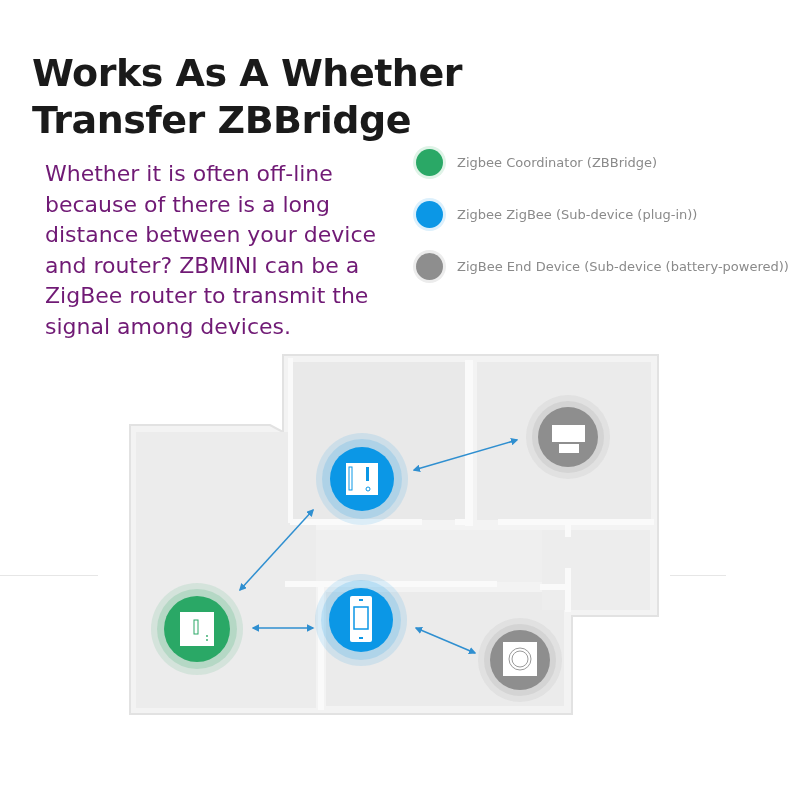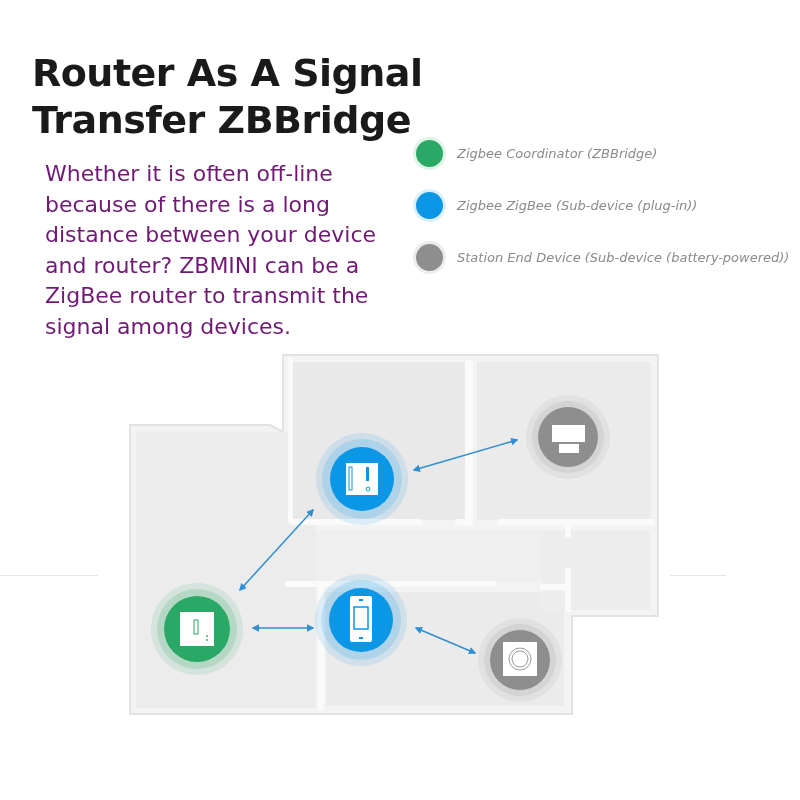--- a/index.html
+++ b/index.html
@@ -1,46 +1,46 @@
 <!DOCTYPE html>
 <html><head>
 <meta charset="utf-8">
 <style>
   html,body{margin:0;padding:0;background:#fff;}
   body{width:800px;height:800px;position:relative;overflow:hidden;font-family:"Liberation Sans","DejaVu Sans",sans-serif;}
   .title{position:absolute;left:32px;top:50px;font-family:"DejaVu Sans",sans-serif;font-weight:bold;font-size:38px;line-height:47px;color:#1a1a1a;letter-spacing:-0.5px;margin:0;}
   .desc{position:absolute;left:36px;top:150px;width:360px;font-family:"DejaVu Sans",sans-serif;font-size:22px;line-height:30.5px;color:#701a75;margin:9px;}
-  .legend{position:absolute;left:416px;top:127px;font-style:italic;}
+  .legend{position:absolute;left:416px;top:136px;}
   .legend-item{display:flex;align-items:center;height:52px;}
   .legend-dot{width:27px;height:27px;border-radius:50%;margin-right:14px;flex:none;}
   .legend-label{font-family:"DejaVu Sans",sans-serif;font-size:13px;color:#8a8a8a;}
   .hline{position:absolute;height:1px;background:#e6e6e6;top:575px;}
   svg.plan{position:absolute;left:0;top:0;}
 </style>
 </head>
 <body>
 
 <h1 class="title">
-  <span>Router As A Signal</span><br>
+  <span>Works As A Whether</span><br>
   <span>Transfer ZBBridge</span>
 </h1>
 <p class="desc">Whether it is often off-line because of there is a long distance between your device and router? ZBMINI can be a ZigBee router to transmit the signal among devices.</p>
 
 <div class="legend">
   <div class="legend-item">
     <span class="legend-dot" style="background:#2aa866;box-shadow:0 0 0 3px #dff3e7;"></span>
     <span class="legend-label">Zigbee Coordinator (ZBBridge)</span>
   </div>
   <div class="legend-item">
     <span class="legend-dot" style="background:#0b97e6;box-shadow:0 0 0 3px #dcf0fc;"></span>
     <span class="legend-label">Zigbee ZigBee (Sub-device (plug-in))</span>
   </div>
   <div class="legend-item">
     <span class="legend-dot" style="background:#8e8e8e;box-shadow:0 0 0 3px #ececec;"></span>
-    <span class="legend-label">Station End Device (Sub-device (battery-powered))</span>
+    <span class="legend-label">ZigBee End Device (Sub-device (battery-powered))</span>
   </div>
 </div>
 
 <div class="hline" style="left:0;width:98px;"></div>
 <div class="hline" style="left:670px;width:56px;"></div>
 
 <svg class="plan" width="800" height="800" viewBox="0 0 800 800">
   <defs>
     <marker id="ah" viewBox="0 0 10 10" refX="8" refY="5" markerWidth="5" markerHeight="5" orient="auto-start-reverse">
       <path d="M0,0 L10,5 L0,10 z" fill="#2f8fd0"></path>

